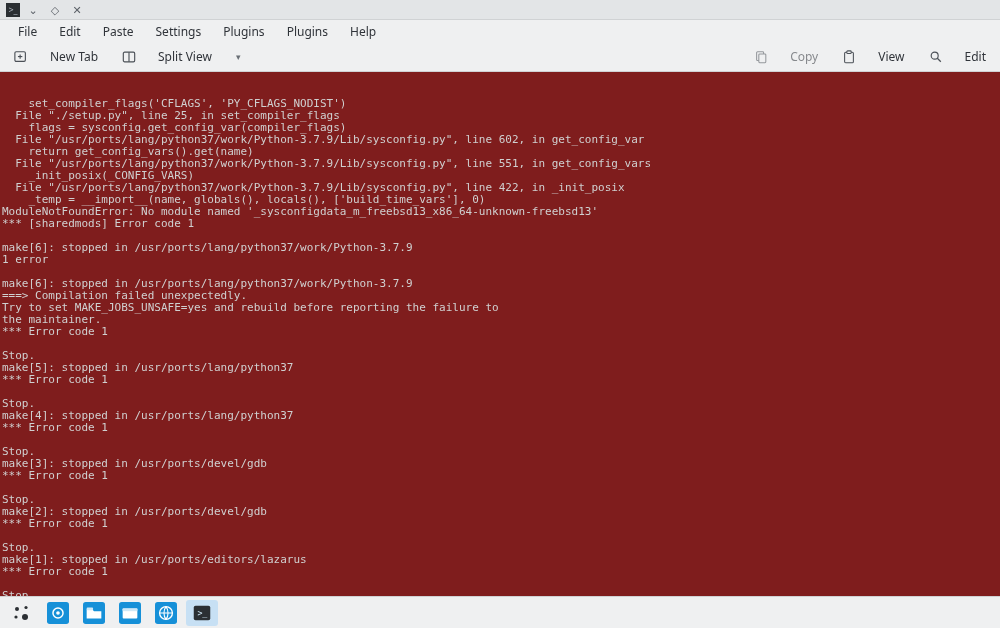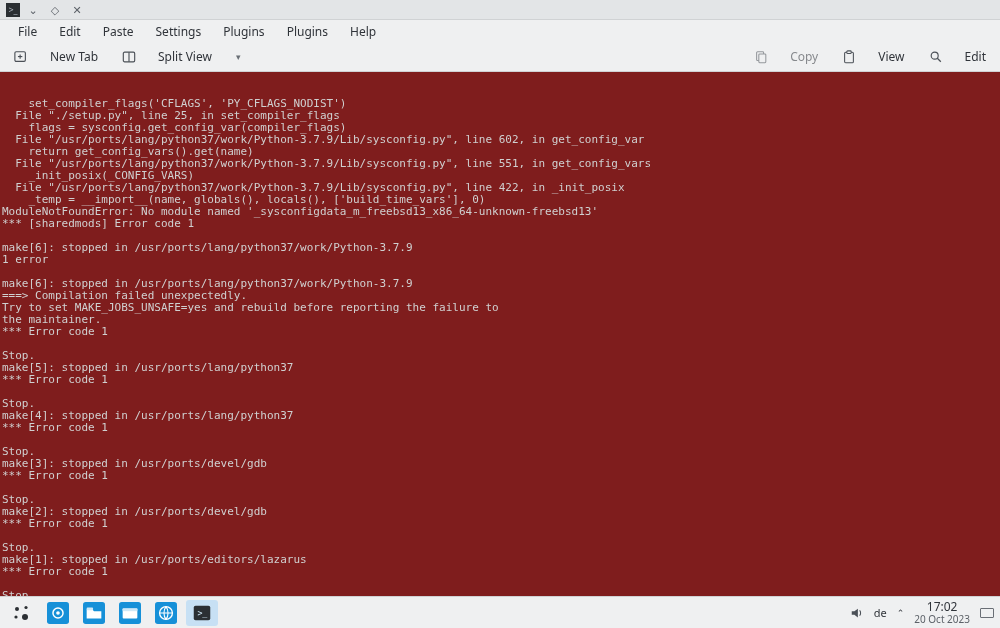--- a/index.html
+++ b/index.html
@@ -227,28 +227,13 @@
         <path d="M5 12h14M12 5c3 4 3 10 0 14M12 5c-3 4-3 10 0 14" fill="none" stroke="#fff" stroke-width="1.2"></path>
       </svg>
   </div>
   <div class="task active">
     <svg viewBox="0 0 24 24" width="22" height="22">
         <rect x="3" y="4" width="18" height="16" rx="2" fill="#2b2f33"></rect>
         <text x="7" y="15" font-size="9" fill="#cfe8f7" font-family="monospace">&gt;_</text>
       </svg>
   </div>
   <div class="spacer"></div>
-  <div class="tray">
-    <span>
-      <svg viewBox="0 0 16 16" width="14" height="14">
-          <path d="M2 6h3l4-3v10l-4-3H2z" fill="#4b5057"></path>
-          <path d="M11 5c1.5 1.5 1.5 4.5 0 6" fill="none" stroke="#4b5057" stroke-width="1.2"></path>
-        </svg>
-    </span>
-    <span>de</span>
-    <span style="font-size:9px;">⌃</span>
-    <div class="clock">
-      <div class="t">17:02</div>
-      <div class="d">20 Oct 2023</div>
-    </div>
-    <div class="desk-toggle"></div>
-  </div>
 </div>
 
 </body></html>

